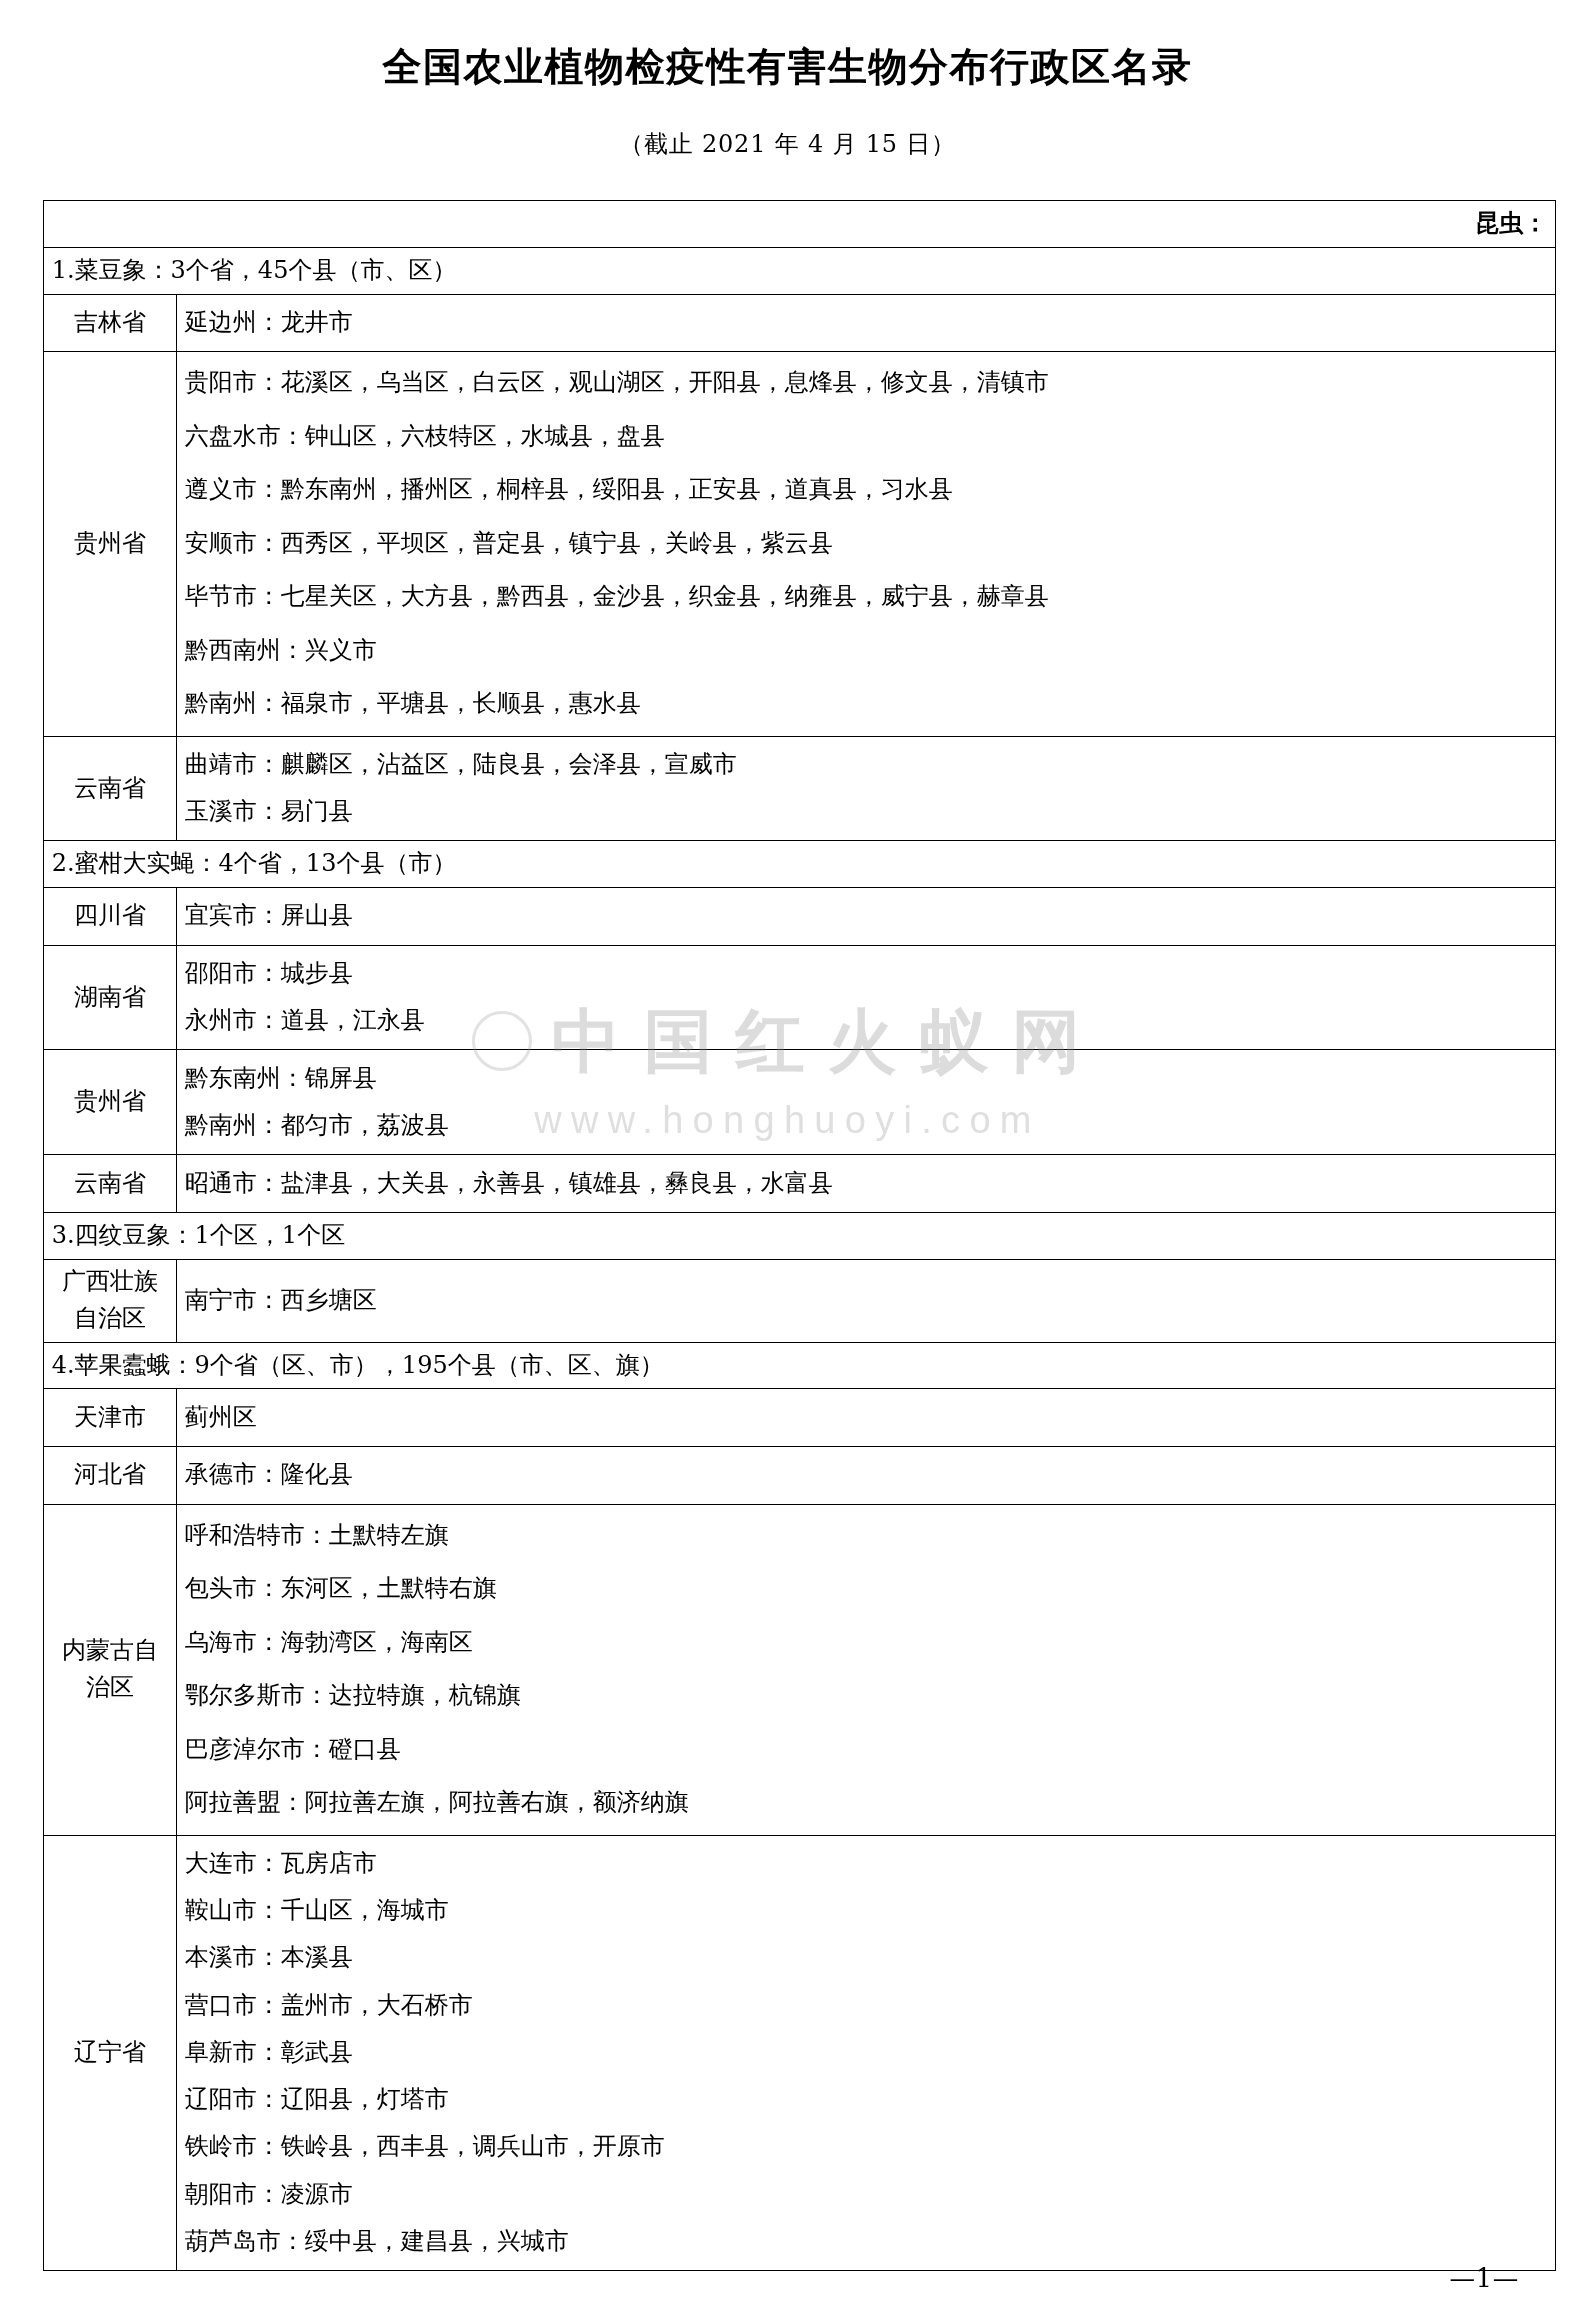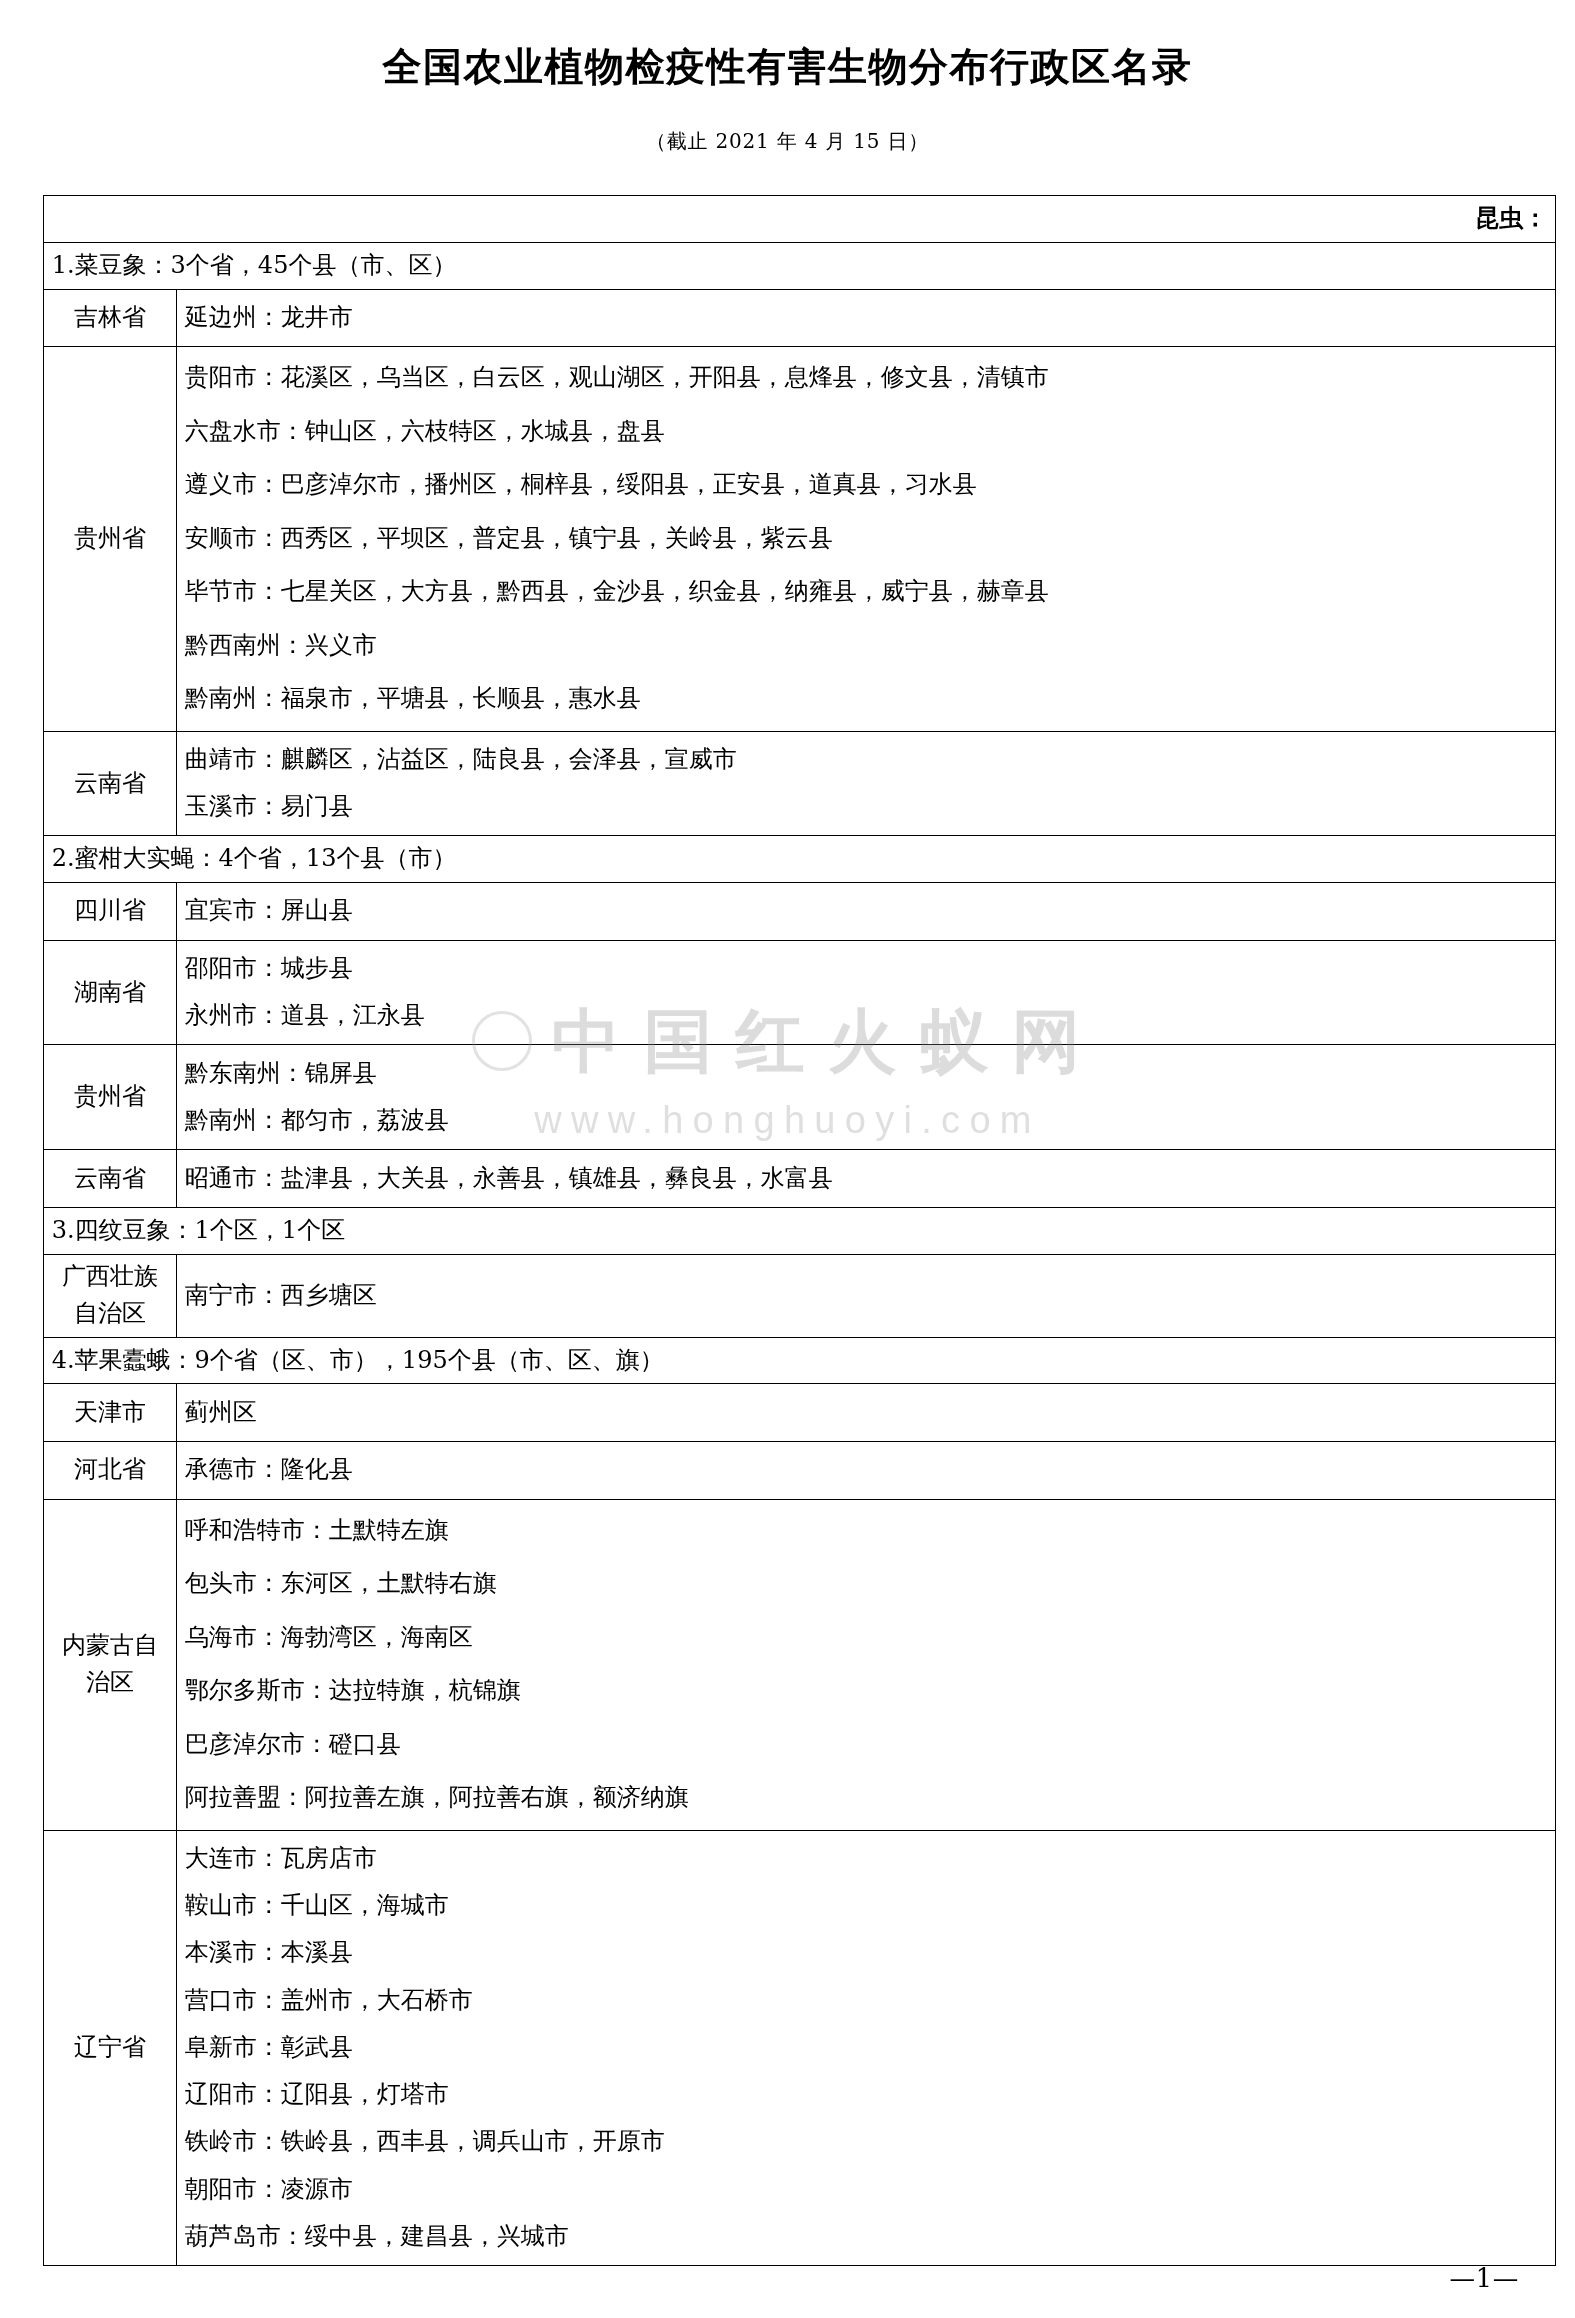--- a/index.html
+++ b/index.html
@@ -24,21 +24,21 @@
   .doc-title {
     text-align: center;
     font-size: 39px;
     font-weight: bold;
     letter-spacing: 1.5px;
     margin: 14px 0 0 0;
     font-family: "DejaVu Serif", "Liberation Serif", serif;
   }
   .doc-subtitle {
     text-align: center;
-    font-size: 20px;
+    font-size: 24px;
     margin: 34px 0 17px 0;
     letter-spacing: 0.8px;
   }
   table.main {
     border-collapse: collapse;
     width: 1513px;
     margin: 40px auto 0 auto;
     table-layout: fixed;
   }
   table.main td {
@@ -148,21 +148,21 @@
         <td class="region">吉林省</td>
         <td class="content">
           <div class="line">延边州：龙井市</div>
         </td>
       </tr>
       <tr>
         <td class="region">贵州省</td>
         <td class="content">
           <div class="line tall">贵阳市：花溪区，乌当区，白云区，观山湖区，开阳县，息烽县，修文县，清镇市</div>
           <div class="line tall">六盘水市：钟山区，六枝特区，水城县，盘县</div>
-          <div class="line tall">遵义市：巴彦淖尔市，播州区，桐梓县，绥阳县，正安县，道真县，习水县</div>
+          <div class="line tall">遵义市：黔东南州，播州区，桐梓县，绥阳县，正安县，道真县，习水县</div>
           <div class="line tall">安顺市：西秀区，平坝区，普定县，镇宁县，关岭县，紫云县</div>
           <div class="line tall">毕节市：七星关区，大方县，黔西县，金沙县，织金县，纳雍县，威宁县，赫章县</div>
           <div class="line tall">黔西南州：兴义市</div>
           <div class="line tall">黔南州：福泉市，平塘县，长顺县，惠水县</div>
         </td>
       </tr>
       <tr>
         <td class="region">云南省</td>
         <td class="content">
           <div class="line">曲靖市：麒麟区，沾益区，陆良县，会泽县，宣威市</div>

